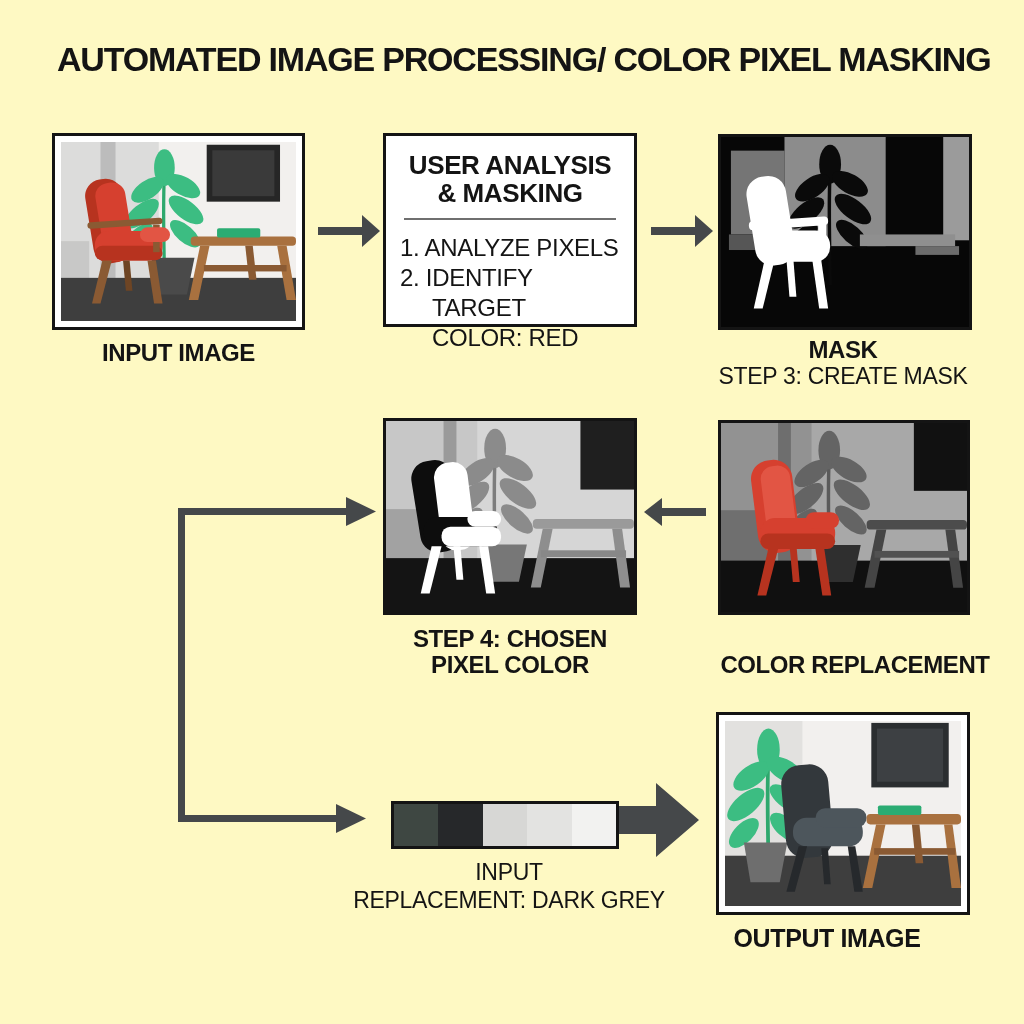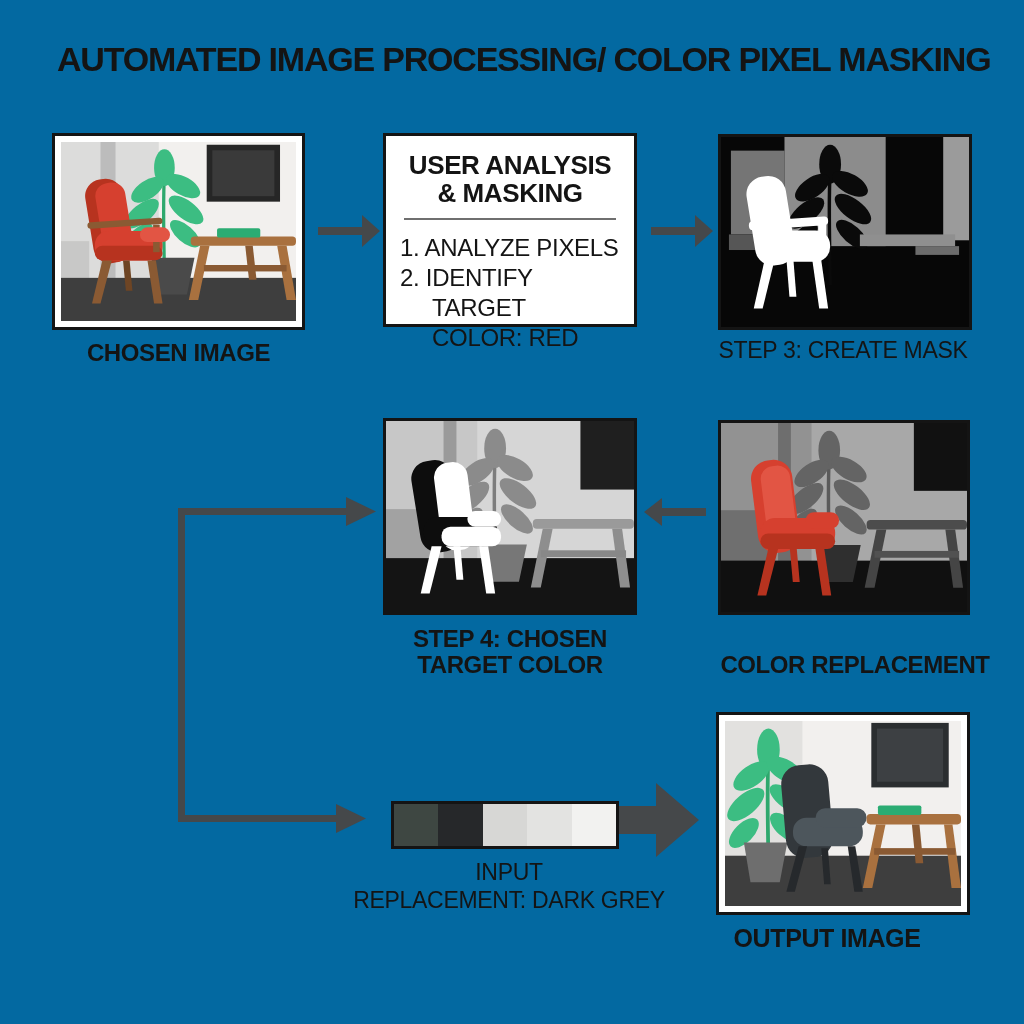--- a/index.html
+++ b/index.html
@@ -1,16 +1,16 @@
 <!DOCTYPE html>
 <html style="--chair-red: #d6402f; --chair-red-dark: #b7331f; --chair-red-light: #e25544; --plant-green: #3cbd82; --plant-green-dark: #2ea86d; --book-green: #2bac73; --wood-brown: #a9713f; --wood-dark: #8a5a33; --floor-dark: #3e3e3e; --wall-grey: #dcdcdb; --wall-stripe: #bcbcbc; --wall-white: #f2f0ee; --tv-dark: #3a3a3a; --tv-border: #262626; --arrow-grey: #45484a; --mask-black: #070707; --mask-grey: #8c8c8c; --mask-grey-dark: #757575; --mask-white: #ffffff; --out-chair: #33383c; --out-chair-seat: #4d565c; --out-chair-leg: #26292c;"><head>
 <meta charset="utf-8">
 <style>
   html,body{margin:0;padding:0;background:#fcfcfb;}
-  .canvas{position:relative;width:1024px;height:1024px;background:#0369a1;overflow:hidden;
+  .canvas{position:relative;width:1024px;height:1024px;background:#fef9c3;overflow:hidden;
           font-family:"Liberation Sans", sans-serif;color:#141414;}
   .title{position:absolute;left:57px;top:40px;font-size:34px;font-weight:bold;letter-spacing:-1.2px;white-space:nowrap;}
   .overlay{position:absolute;left:0;top:0;width:1024px;height:1024px;pointer-events:none;}
   .imgbox{position:absolute;background:#fff;border:3px solid #141414;box-sizing:border-box;}
   .imgbox svg{display:block;width:100%;height:100%;}
   .padded{padding:6px;}
   .padded svg{width:100%;height:100%;}
   .lbl{position:absolute;text-align:center;font-weight:bold;font-size:24px;letter-spacing:-0.4px;line-height:26px;}
   .sub{font-weight:normal;font-size:23px;letter-spacing:-0.3px;text-align:center;}
   .box-input{left:52px;top:133px;width:253px;height:197px;}
@@ -99,21 +99,21 @@
         <rect x="36" y="113" width="72" height="16" rx="8" fill="var(--chair-red-dark)"></rect>
         <rect x="28" y="85" width="80" height="7" rx="3.5" fill="var(--wood-dark)" transform="rotate(-4 68 88)"></rect>
         <rect x="98" y="90" width="7" height="30" fill="var(--wood-dark)"></rect>
         <rect x="84" y="93" width="32" height="16" rx="8" fill="var(--chair-red-light)"></rect>
         <polygon points="44,129 54,129 42,176 33,176" fill="var(--wood-dark)"></polygon>
         <polygon points="92,129 101,129 108,176 99,176" fill="var(--wood-dark)"></polygon>
         <polygon points="66,129 73,129 76,162 69,162" fill="#6e4524"></polygon>
       </g>
     </svg>
   </div>
-  <div class="lbl lbl-input">CHOSEN IMAGE</div>
+  <div class="lbl lbl-input">INPUT IMAGE</div>
 
   <div class="imgbox box-analysis">
     <div class="a-title">
       <span>USER ANALYSIS</span><br>
       <span>&amp; MASKING</span>
     </div>
     <div class="a-divider"></div>
     <div class="a-step">1. ANALYZE PIXELS</div>
     <div class="a-step">2. IDENTIFY TARGET COLOR: RED</div>
   </div>
@@ -144,20 +144,21 @@
         <rect x="36" y="96" width="74" height="32" rx="15"></rect>
         <rect x="28" y="84" width="80" height="9" rx="4" transform="rotate(-4 68 88)"></rect>
         <rect x="98" y="88" width="8" height="30"></rect>
         <polygon points="44,126 54,126 42,176 33,176"></polygon>
         <polygon points="92,126 101,126 108,176 99,176"></polygon>
         <polygon points="66,126 73,126 76,164 69,164"></polygon>
       </g>
     </svg>
   </div>
   <div class="lbl lbl-mask">
+    <div>MASK</div>
     <div class="sub">STEP 3: CREATE MASK</div>
   </div>
 
   <div class="imgbox box-step4">
     <svg viewBox="0 0 250 195" preserveAspectRatio="none">
       <rect width="250" height="195" fill="#d6d6d6"></rect>
       <rect width="92" height="195" fill="#c7c7c7"></rect>
       <rect y="90" width="54" height="72" fill="#a2a2a2"></rect>
       <rect x="58" width="13" height="152" fill="#9a9a9a"></rect>
       <rect x="196" width="54" height="70" fill="#1f1f1f"></rect>
@@ -186,21 +187,21 @@
         <rect x="56" y="108" width="60" height="20" rx="9" fill="#ffffff"></rect>
         <rect x="82" y="92" width="34" height="16" rx="8" fill="#ffffff"></rect>
         <polygon points="46,128 56,128 44,176 35,176" fill="#ffffff"></polygon>
         <polygon points="94,128 103,128 110,176 101,176" fill="#ffffff"></polygon>
         <polygon points="68,128 75,128 78,162 71,162" fill="#ffffff"></polygon>
       </g>
     </svg>
   </div>
   <div class="lbl lbl-step4">
     <div>STEP 4: CHOSEN</div>
-    <div>TARGET COLOR</div>
+    <div>PIXEL COLOR</div>
   </div>
 
   <div class="imgbox box-crep">
     <svg viewBox="0 0 250 195" preserveAspectRatio="none">
       <rect width="250" height="195" fill="#a8a8a8"></rect>
       <rect width="92" height="195" fill="#929292"></rect>
       <rect y="90" width="54" height="72" fill="#6f6f6f"></rect>
       <rect x="58" width="13" height="152" fill="#6e6e6e"></rect>
       <rect x="196" width="54" height="70" fill="#111111"></rect>
       <rect y="142" width="250" height="53" fill="#101010"></rect>

